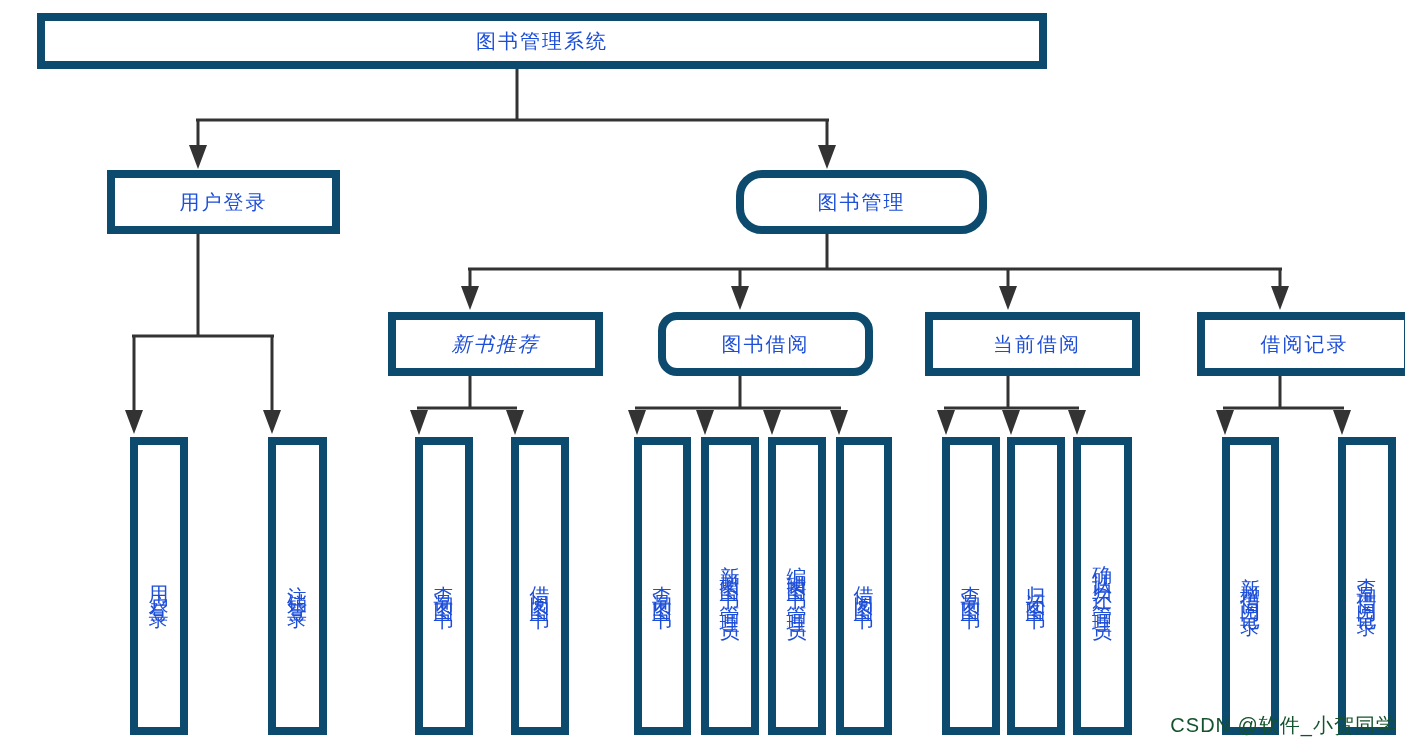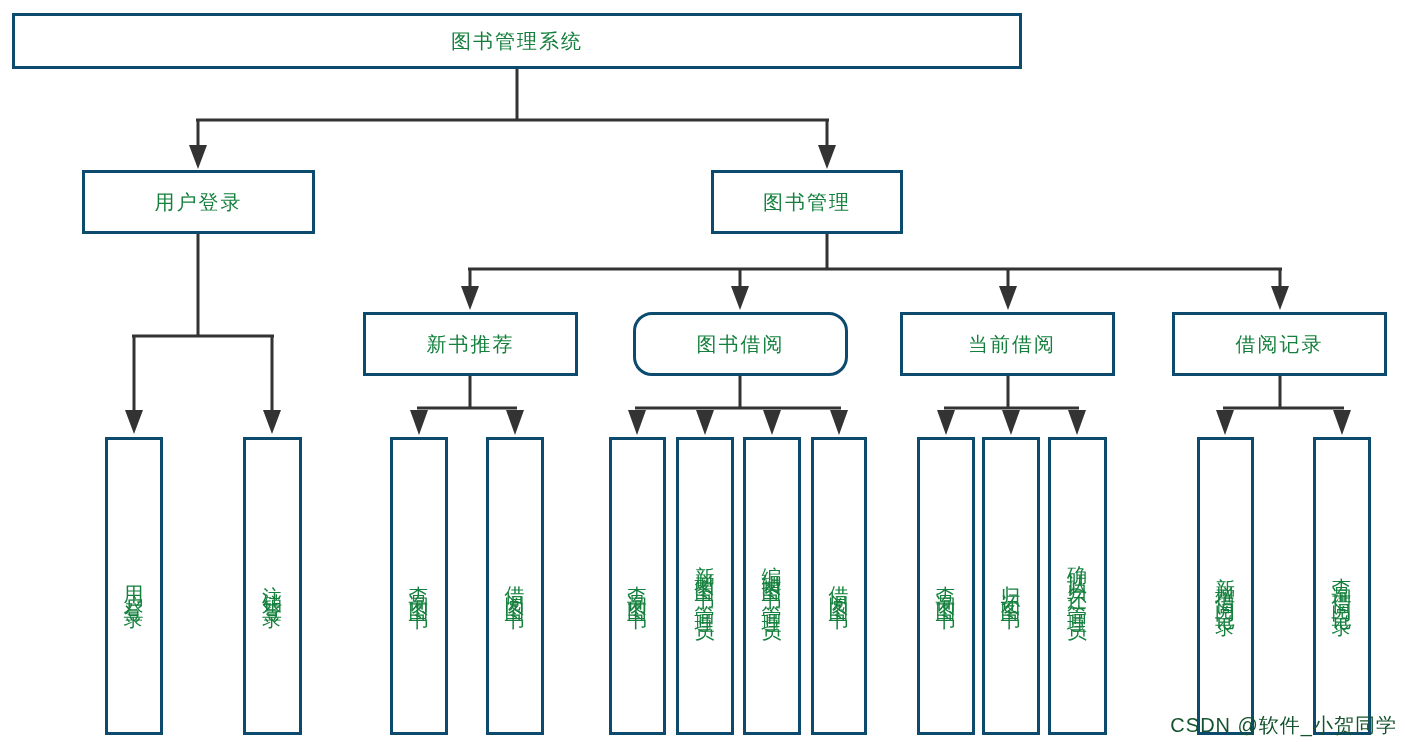--- a/index.html
+++ b/index.html
@@ -15,26 +15,27 @@
     position: absolute;
     left: 0; top: 0;
     z-index: 0;
   }
   .connectors line { stroke: #333333; stroke-width: 3; }
   .connectors polygon { fill: #333333; }
   .node {
     position: absolute;
     box-sizing: border-box;
     background: #ffffff;
-    border: 3px solid #0c4a6e;
+    border: 8px solid #0c4a6e;
     display: flex;
     align-items: center;
     justify-content: center;
-    color: #15803d;
+    color: #1d4ed8;
     z-index: 1;
+    margin-left: 25px;
   }
   .node .lbl {
     font-size: 20px;
     letter-spacing: 2px;
     white-space: nowrap;
   }
   .leaf .lbl {
     writing-mode: vertical-rl;
     letter-spacing: 8px;
     line-height: 1;
@@ -120,25 +121,25 @@
     </g>
   </svg>
 
   <div class="node" style="left:12px; top:13px; width:1010px; height:56px;">
     <span class="lbl">图书管理系统</span>
   </div>
 
   <div class="node" style="left:82px; top:170px; width:233px; height:64px;">
     <span class="lbl">用户登录</span>
   </div>
-  <div class="node" style="left:711px; top:170px; width:192px; height:64px;">
+  <div class="node" style="left:711px; top:170px; width:251px; height:64px;border-radius:26px;">
     <span class="lbl">图书管理</span>
   </div>
 
-  <div class="node" style="left:363px; top:312px; width:215px; height:64px;">
+  <div class="node" style="left:363px; top:312px; width:215px; height:64px;font-style:italic;">
     <span class="lbl">新书推荐</span>
   </div>
   <div class="node" style="left:633px; top:312px; width:215px; height:64px;border-radius:19px;">
     <span class="lbl">图书借阅</span>
   </div>
   <div class="node" style="left:900px; top:312px; width:215px; height:64px;padding-left:9px;">
     <span class="lbl">当前借阅</span>
   </div>
   <div class="node" style="left:1172px; top:312px; width:215px; height:64px;">
     <span class="lbl">借阅记录</span>

